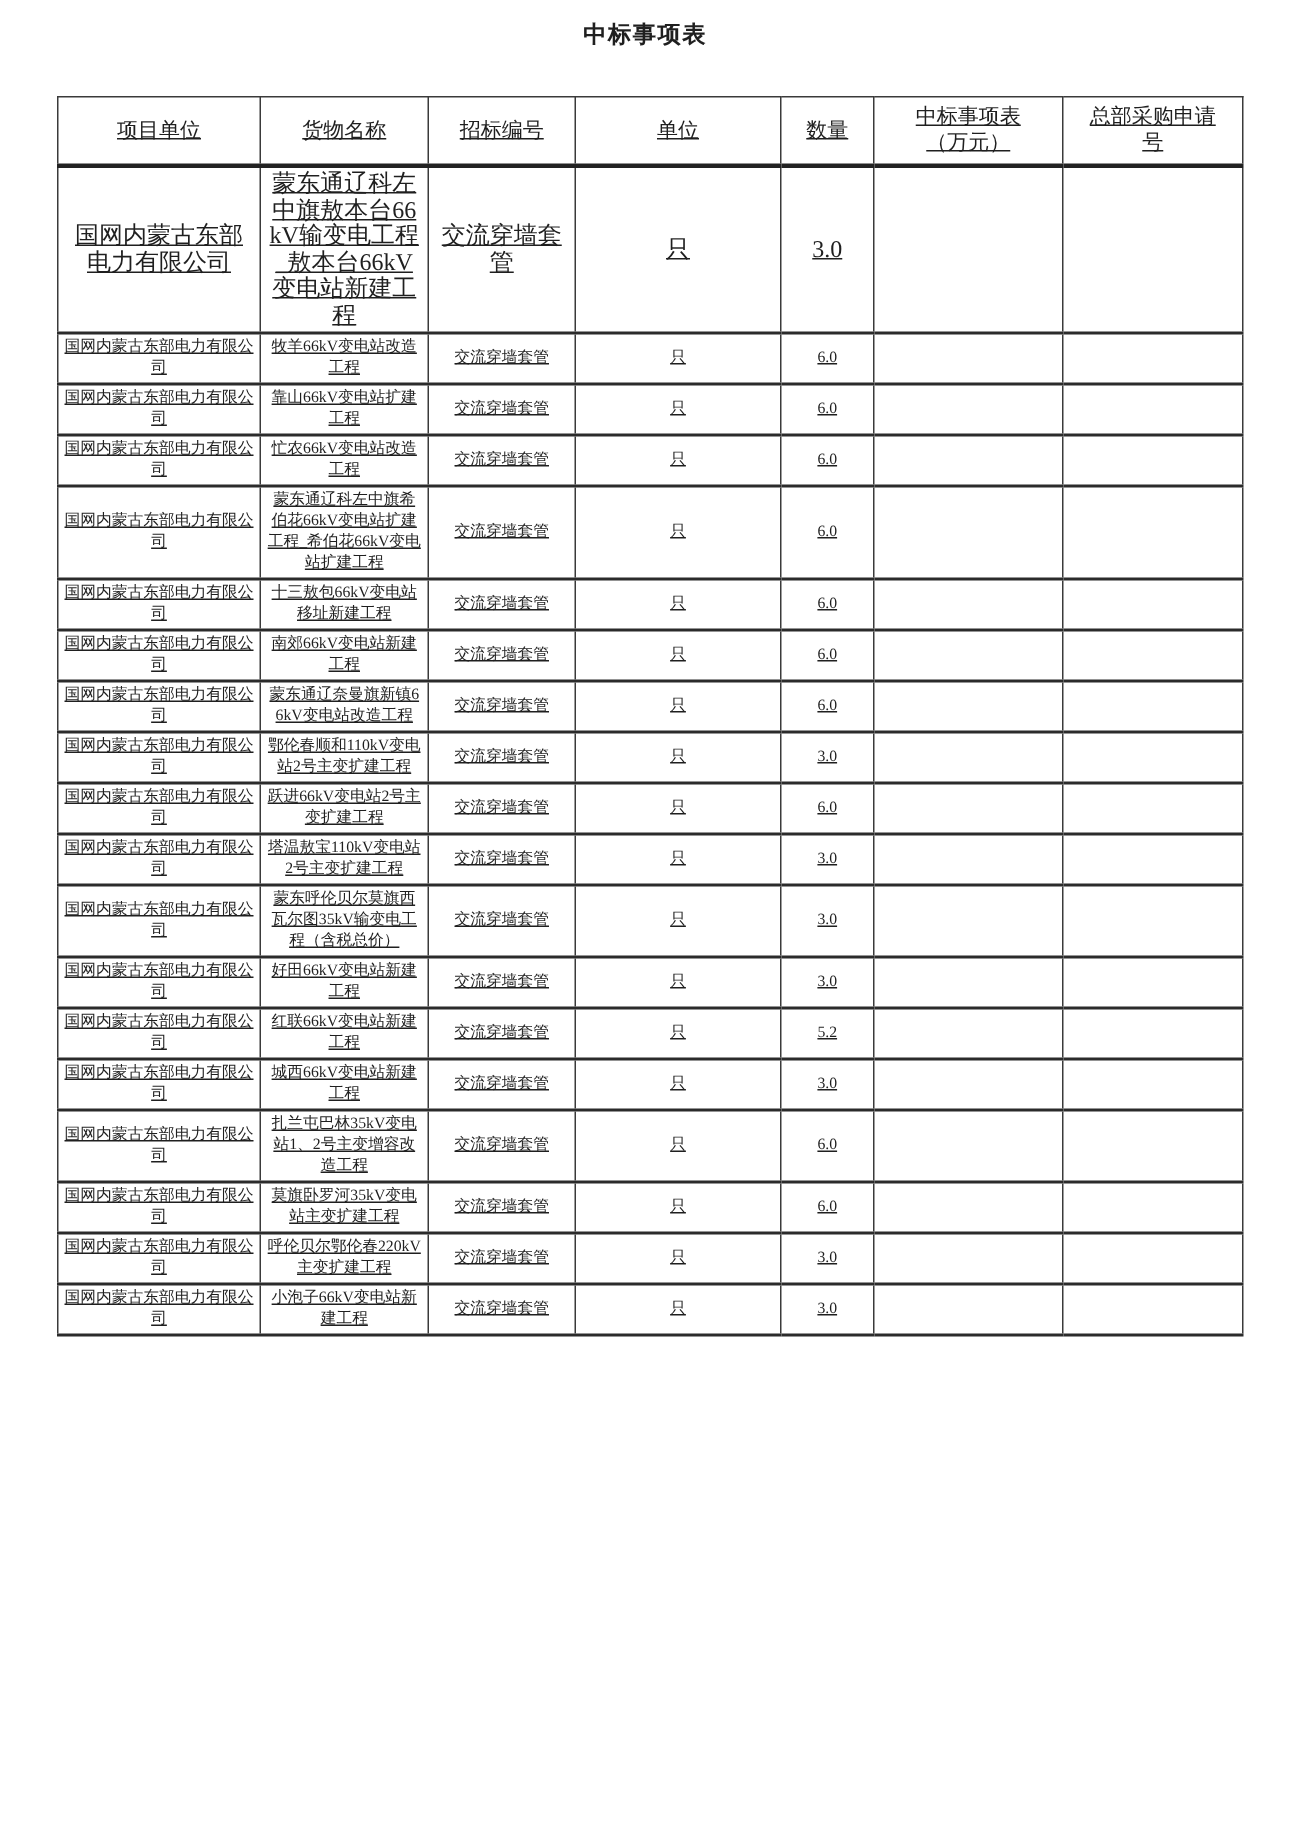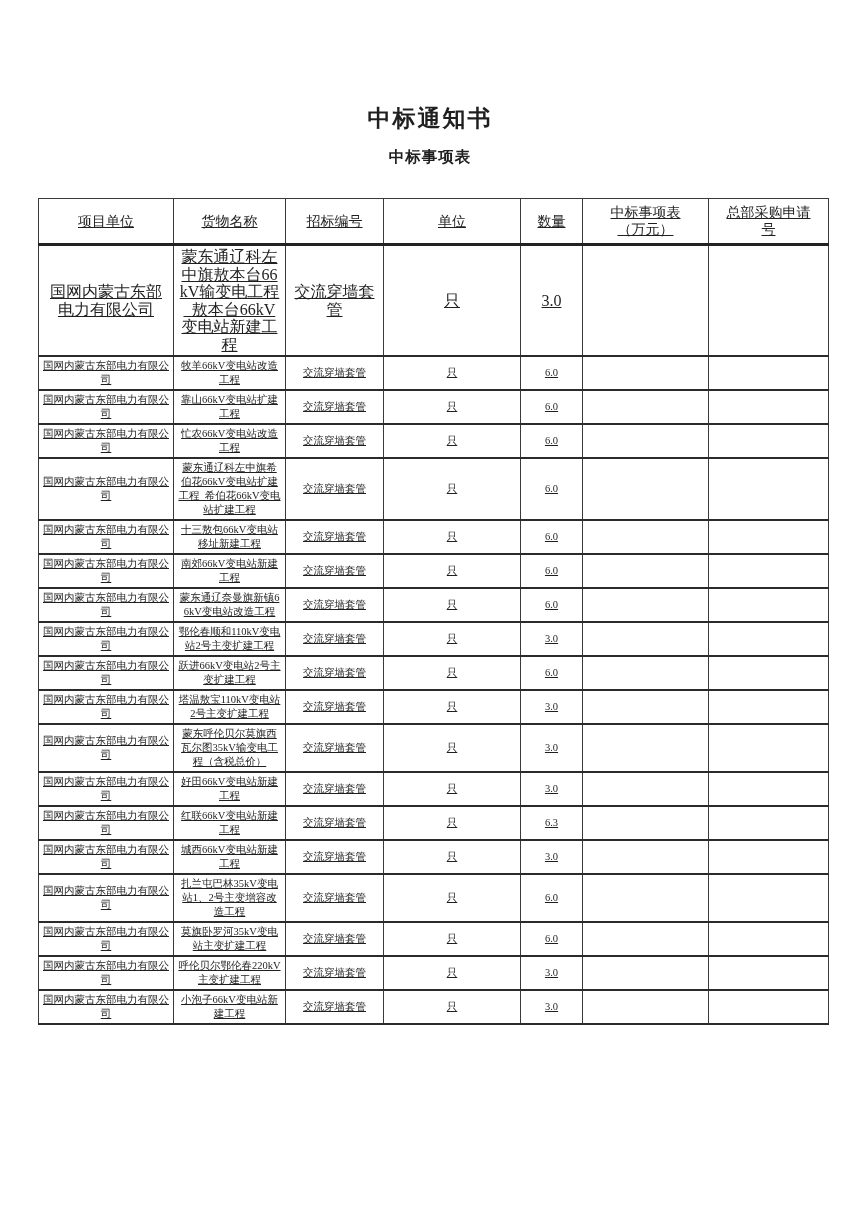--- a/index.html
+++ b/index.html
@@ -74,21 +74,20 @@
   table.award tr.row-large td {
     font-size: 16px;
     line-height: 17.5px;
     height: 100px;
   }
 </style>
 </head>
 <body>
 
 <div class="page">
-  <div class="doc-title">中标通知书</div>
   <div class="table-title">中标事项表</div>
 
   <table class="award">
     <colgroup>
       <col style="width:135px">
         <col style="width:112px">
         <col style="width:98px">
       <col style="width:137px">
         <col style="width:62px">
         <col style="width:126px">
@@ -223,21 +222,21 @@
           <td>只</td>
           <td>3.0</td>
           <td></td>
           <td></td>
         </tr>
         <tr>
           <td>国网内蒙古东部电力有限公司</td>
           <td>红联66kV变电站新建工程</td>
           <td>交流穿墙套管</td>
           <td>只</td>
-          <td>6.3</td>
+          <td>5.2</td>
           <td></td>
           <td></td>
         </tr>
         <tr>
           <td>国网内蒙古东部电力有限公司</td>
           <td>城西66kV变电站新建工程</td>
           <td>交流穿墙套管</td>
           <td>只</td>
           <td>3.0</td>
           <td></td>

